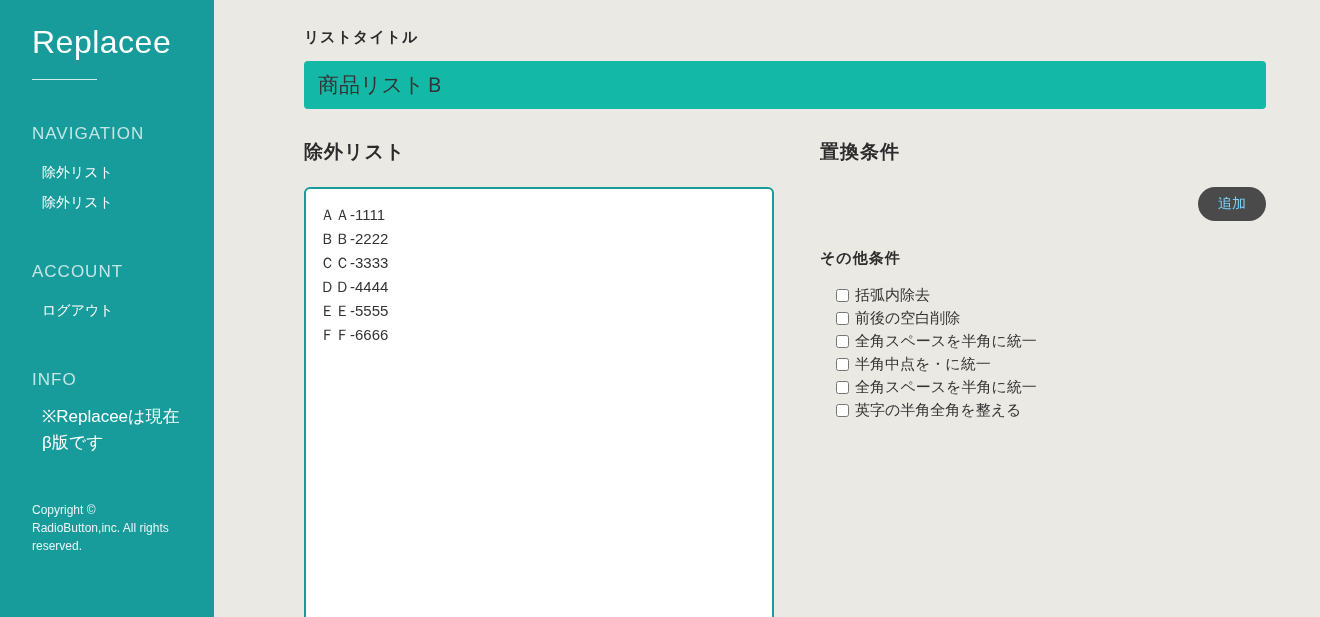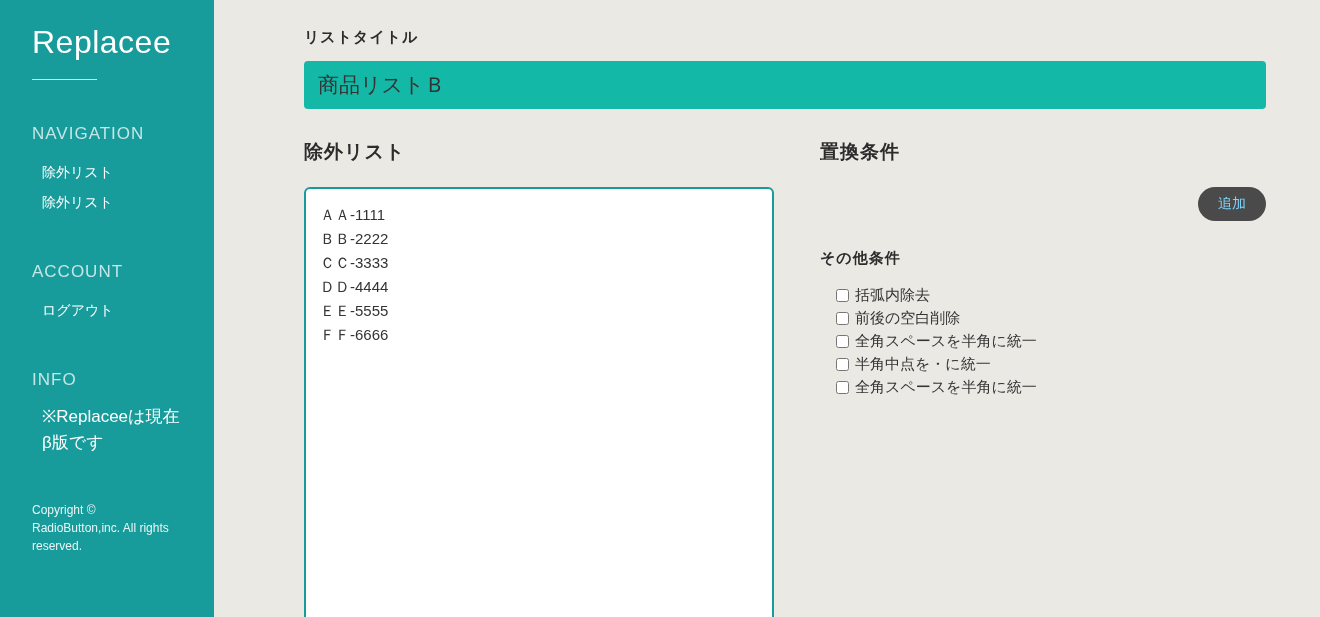--- a/index.html
+++ b/index.html
@@ -228,16 +228,20 @@
           <label>全角スペースを半角に統一</label>
         </li>
         <li>
           <input type="checkbox" style="">
           <label>半角中点を・に統一</label>
         </li>
         <li>
           <input type="checkbox" style="">
           <label>全角スペースを半角に統一</label>
         </li>
+        <li>
+          <input type="checkbox" style="">
+          <label>英字の半角全角を整える</label>
+        </li>
       </ul>
     </div>
   </div>
 </main>
 
 </body></html>

